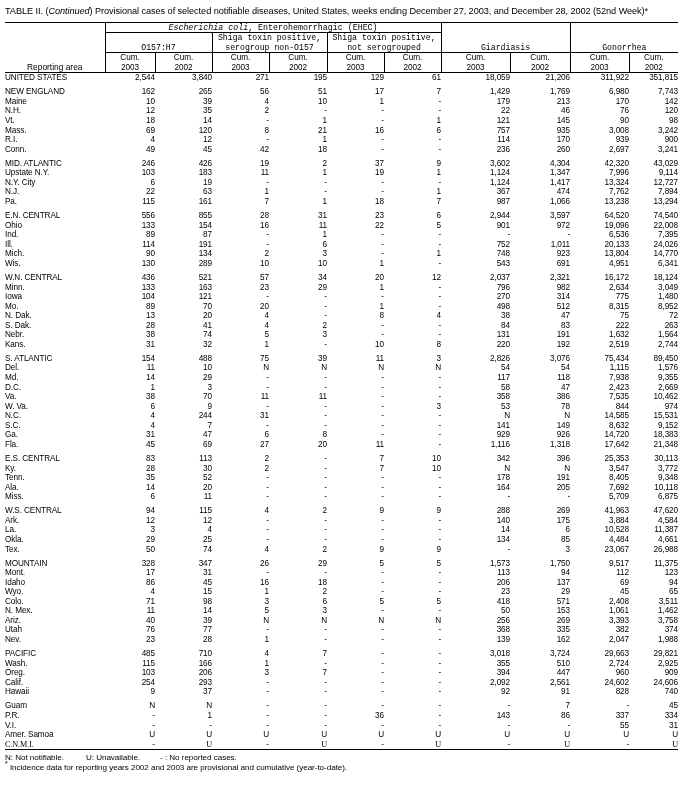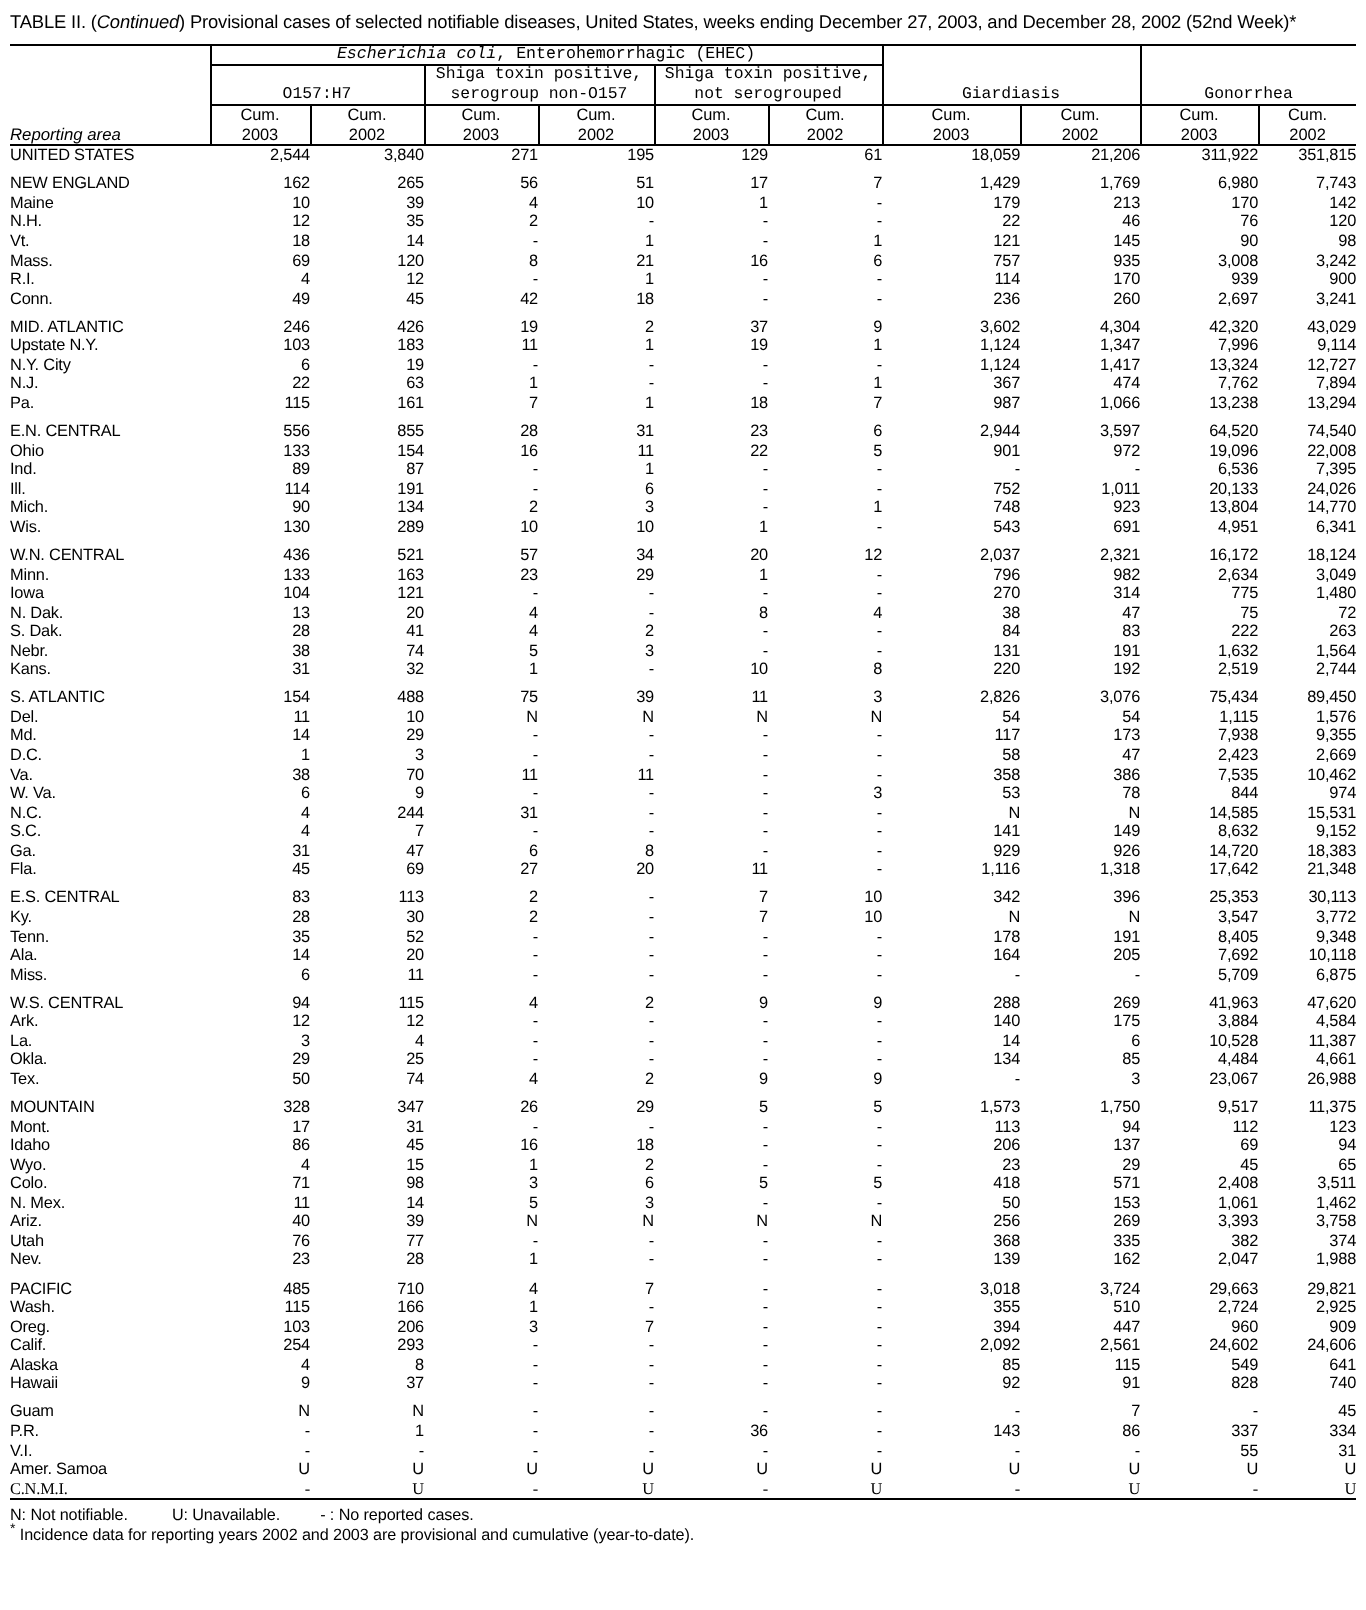--- a/index.html
+++ b/index.html
@@ -53,26 +53,25 @@
 
   .hcell {
     text-align: center;
     font-size: 8.2px;
     line-height: 9.6px;
     padding: 1px 2px 1px 2px;
     white-space: nowrap;
   }
   .hcell.two { line-height: 9.4px; margin-left: 40px; }
   .reporting-area {
-    text-align: left;
+    text-align: center;
     font-size: 8.4px;
     padding-left: 2px;
     padding-bottom: 1px;
     white-space: nowrap;
-    font-style: italic;
   }
   .grp-title { font-size: 8.3px; }
   .grp-title .sci { font-style: italic; }
 
   
   tr.drow td { line-height: 9.55px; height: 9.55px; }
   td.area {
     text-align: left;
     padding-left: 2px;
     font-size: 8.2px;
@@ -492,20 +491,33 @@
           <td class="num">-</td>
           <td class="num">-</td>
           <td class="num">-</td>
           <td class="num">-</td>
           <td class="num">270</td>
           <td class="num">314</td>
           <td class="num">775</td>
           <td class="num">1,480</td>
         </tr>
         <tr class="drow">
+          <td class="area">Mo.</td>
+          <td class="num">89</td>
+          <td class="num">70</td>
+          <td class="num">20</td>
+          <td class="num">-</td>
+          <td class="num">1</td>
+          <td class="num">-</td>
+          <td class="num">498</td>
+          <td class="num">512</td>
+          <td class="num">8,315</td>
+          <td class="num">8,952</td>
+        </tr>
+        <tr class="drow">
           <td class="area">N. Dak.</td>
           <td class="num">13</td>
           <td class="num">20</td>
           <td class="num">4</td>
           <td class="num">-</td>
           <td class="num">8</td>
           <td class="num">4</td>
           <td class="num">38</td>
           <td class="num">47</td>
           <td class="num">75</td>
@@ -581,21 +593,21 @@
         </tr>
         <tr class="drow">
           <td class="area">Md.</td>
           <td class="num">14</td>
           <td class="num">29</td>
           <td class="num">-</td>
           <td class="num">-</td>
           <td class="num">-</td>
           <td class="num">-</td>
           <td class="num">117</td>
-          <td class="num">173</td>
+          <td class="num">118</td>
           <td class="num">7,938</td>
           <td class="num">9,355</td>
         </tr>
         <tr class="drow">
           <td class="area">D.C.</td>
           <td class="num">1</td>
           <td class="num">3</td>
           <td class="num">-</td>
           <td class="num">-</td>
           <td class="num">-</td>
@@ -988,33 +1000,20 @@
           <td class="num">-</td>
           <td class="num">-</td>
           <td class="num">-</td>
           <td class="num">-</td>
           <td class="num">2,092</td>
           <td class="num">2,561</td>
           <td class="num">24,602</td>
           <td class="num">24,606</td>
         </tr>
         <tr class="drow">
-          <td class="area">Alaska</td>
-          <td class="num">4</td>
-          <td class="num">8</td>
-          <td class="num">-</td>
-          <td class="num">-</td>
-          <td class="num">-</td>
-          <td class="num">-</td>
-          <td class="num">85</td>
-          <td class="num">115</td>
-          <td class="num">549</td>
-          <td class="num">641</td>
-        </tr>
-        <tr class="drow">
           <td class="area">Hawaii</td>
           <td class="num">9</td>
           <td class="num">37</td>
           <td class="num">-</td>
           <td class="num">-</td>
           <td class="num">-</td>
           <td class="num">-</td>
           <td class="num">92</td>
           <td class="num">91</td>
           <td class="num">828</td>

